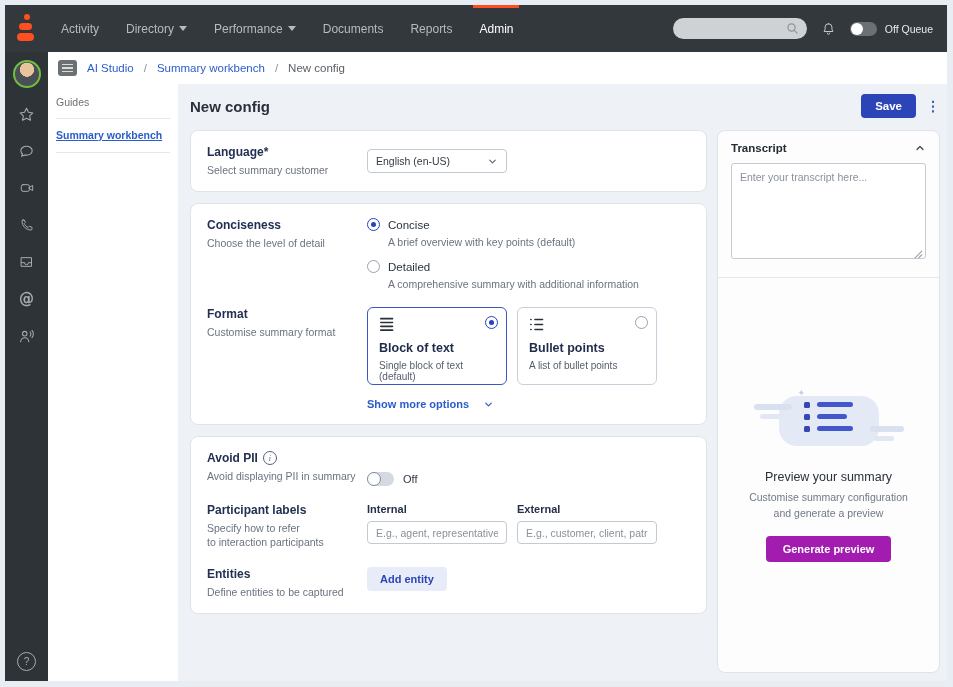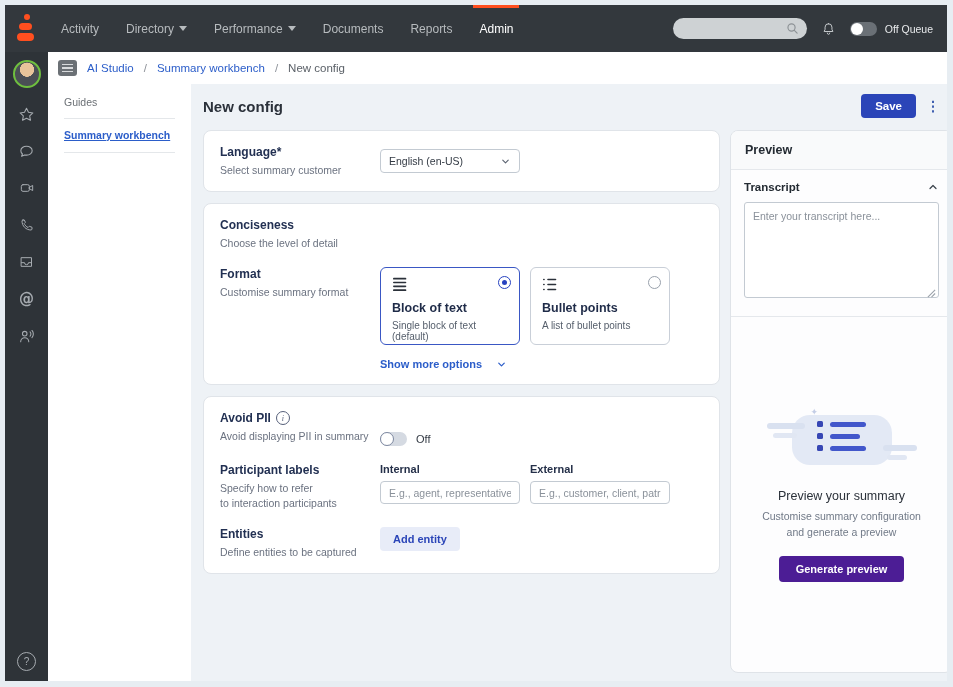--- a/index.html
+++ b/index.html
@@ -37,21 +37,21 @@
 
   .railright{flex:1;display:flex;flex-direction:column;min-width:0}
   .crumbbar{height:32px;flex:none;background:#fff;display:flex;align-items:center;padding-left:10px;gap:10px}
   .menubtn{width:19px;height:16px;background:#6b7075;border-radius:3px;display:flex;flex-direction:column;justify-content:center;align-items:center;gap:2px;cursor:pointer}
   .menubtn i{display:block;width:11px;height:1.5px;background:#d8dadc}
   .crumb{font-size:11.5px;color:#2b5dc9;text-decoration:none;cursor:pointer}
   .crumbsep{font-size:11.5px;color:#8b9097}
   .crumbcur{font-size:11.5px;color:#5b6168}
 
   .contentrow{flex:1;display:flex;min-height:0}
-  .leftpanel{width:143px;flex:none;background:#fff;padding:12px 16px 0;box-sizing:border-box}
+  .leftpanel{width:130px;flex:none;background:#fff;padding:12px 8px 0;box-sizing:border-box}
   .guides{font-size:10.5px;color:#6b7075;margin-bottom:10px}
   .lpdiv{height:1px;background:#e4e7ea;margin:0 0 10px}
   .wblink{font-size:10.5px;font-weight:bold;color:#2b5dc9;text-decoration:underline;margin-bottom:11px;cursor:pointer}
 
   .main{flex:1;background:#eef2f6;padding:9px 7px 0 12px;min-width:0;overflow:hidden}
   .mainhead{display:flex;align-items:center;margin:1px 0 12px}
   .pagetitle{font-size:15px;font-weight:bold;color:#2b313a}
   .mh-spacer{flex:1}
   .savebtn{background:#2b45b8;color:#fff;font-size:11.5px;font-weight:bold;border:none;border-radius:4px;padding:6px 14px;cursor:pointer}
   .kebab{color:#3f5fb0;font-size:14px;margin-left:10px;letter-spacing:0;cursor:pointer;font-weight:bold}
@@ -116,21 +116,21 @@
   .illus .b4{right:0;top:38px;width:34px;height:6px;background:#d9e1f0;border-radius:3px}
   .illus .b5{right:10px;top:48px;width:20px;height:5px;background:#e1e7f3;border-radius:3px}
   .illus .spark{position:absolute;left:44px;top:0;color:#c3cde6;font-size:9px}
   .illuslist{position:absolute;left:50px;top:14px;display:flex;flex-direction:column;gap:6px}
   .illusrow{display:flex;align-items:center;gap:7px}
   .illusrow i{display:block;width:6px;height:6px;background:#3646b4;border-radius:1.5px}
   .illusrow b{display:block;width:36px;height:5px;background:#4257cb;border-radius:2.5px}
   .illusrow.l2 b{width:30px}
   .pemptytitle{font-size:12.5px;font-weight:normal;color:#2b313a;margin-bottom:6px}
   .pemptydesc{font-size:10.5px;color:#707987;line-height:1.5}
-  .genbtn{margin-top:15px;background:#4c1d95;color:#fff;font-size:11px;font-weight:bold;border:none;border-radius:4px;padding:7px 17px;cursor:pointer}
+  .genbtn{margin-top:15px;background:#a21caf;color:#fff;font-size:11px;font-weight:bold;border:none;border-radius:4px;padding:7px 17px;cursor:pointer}
 
   .infoicon{width:12px;height:12px;border:1px solid #56607a;border-radius:50%;color:#56607a;font-size:8px;display:inline-flex;align-items:center;justify-content:center;font-weight:normal;font-family:"Liberation Serif",serif;font-style:italic}
 </style>
 </head>
 <body>
 
 <div class="page">
 <div class="app">
 
   <div class="topnav">
@@ -278,20 +278,32 @@
                   </div>
                 </div>
               </div>
 
               <div class="card">
                 <div class="crow">
                   <div class="labelcol">
                     <div class="flabel">Conciseness</div>
                     <div class="fsub">Choose the level of detail</div>
                   </div>
+                  <div>
+                    <div class="optrow">
+                      <span class="radio sel"></span>
+                      <span class="optlabel">Concise</span>
+                    </div>
+                    <div class="optdesc">A brief overview with key points (default)</div>
+                    <div class="optrow">
+                      <span class="radio"></span>
+                      <span class="optlabel">Detailed</span>
+                    </div>
+                    <div class="optdesc" style="margin-bottom:0">A comprehensive summary with additional information</div>
+                  </div>
                 </div>
                 <div class="crow" style="margin-top:17px">
                   <div class="labelcol">
                     <div class="flabel">Format</div>
                     <div class="fsub">Customise summary format</div>
                   </div>
                   <div>
                     <div class="fmtcards">
                       <div class="fmtcard sel">
                         <span class="radio sel"></span>
@@ -373,21 +385,20 @@
                     <div class="flabel">Entities</div>
                     <div class="fsub">Define entities to be captured</div>
                   </div>
                   <button class="addentity">Add entity</button>
                 </div>
               </div>
 
             </div>
 
             <div class="ppanel">
-              <div class="phead">Preview</div>
               <div class="ptrans">
                 <div class="ptransrow">
                   <span class="ptranslabel">Transcript</span>
                   <span class="collapsebtn">
                     <svg width="12" height="12" viewBox="0 0 16 16">
                           <path d="M4 10l4-4 4 4" fill="none" stroke="#3c434c" stroke-width="1.6" stroke-linecap="round" stroke-linejoin="round"></path>
                         </svg>
                   </span>
                 </div>
                 <div class="transwrap">

